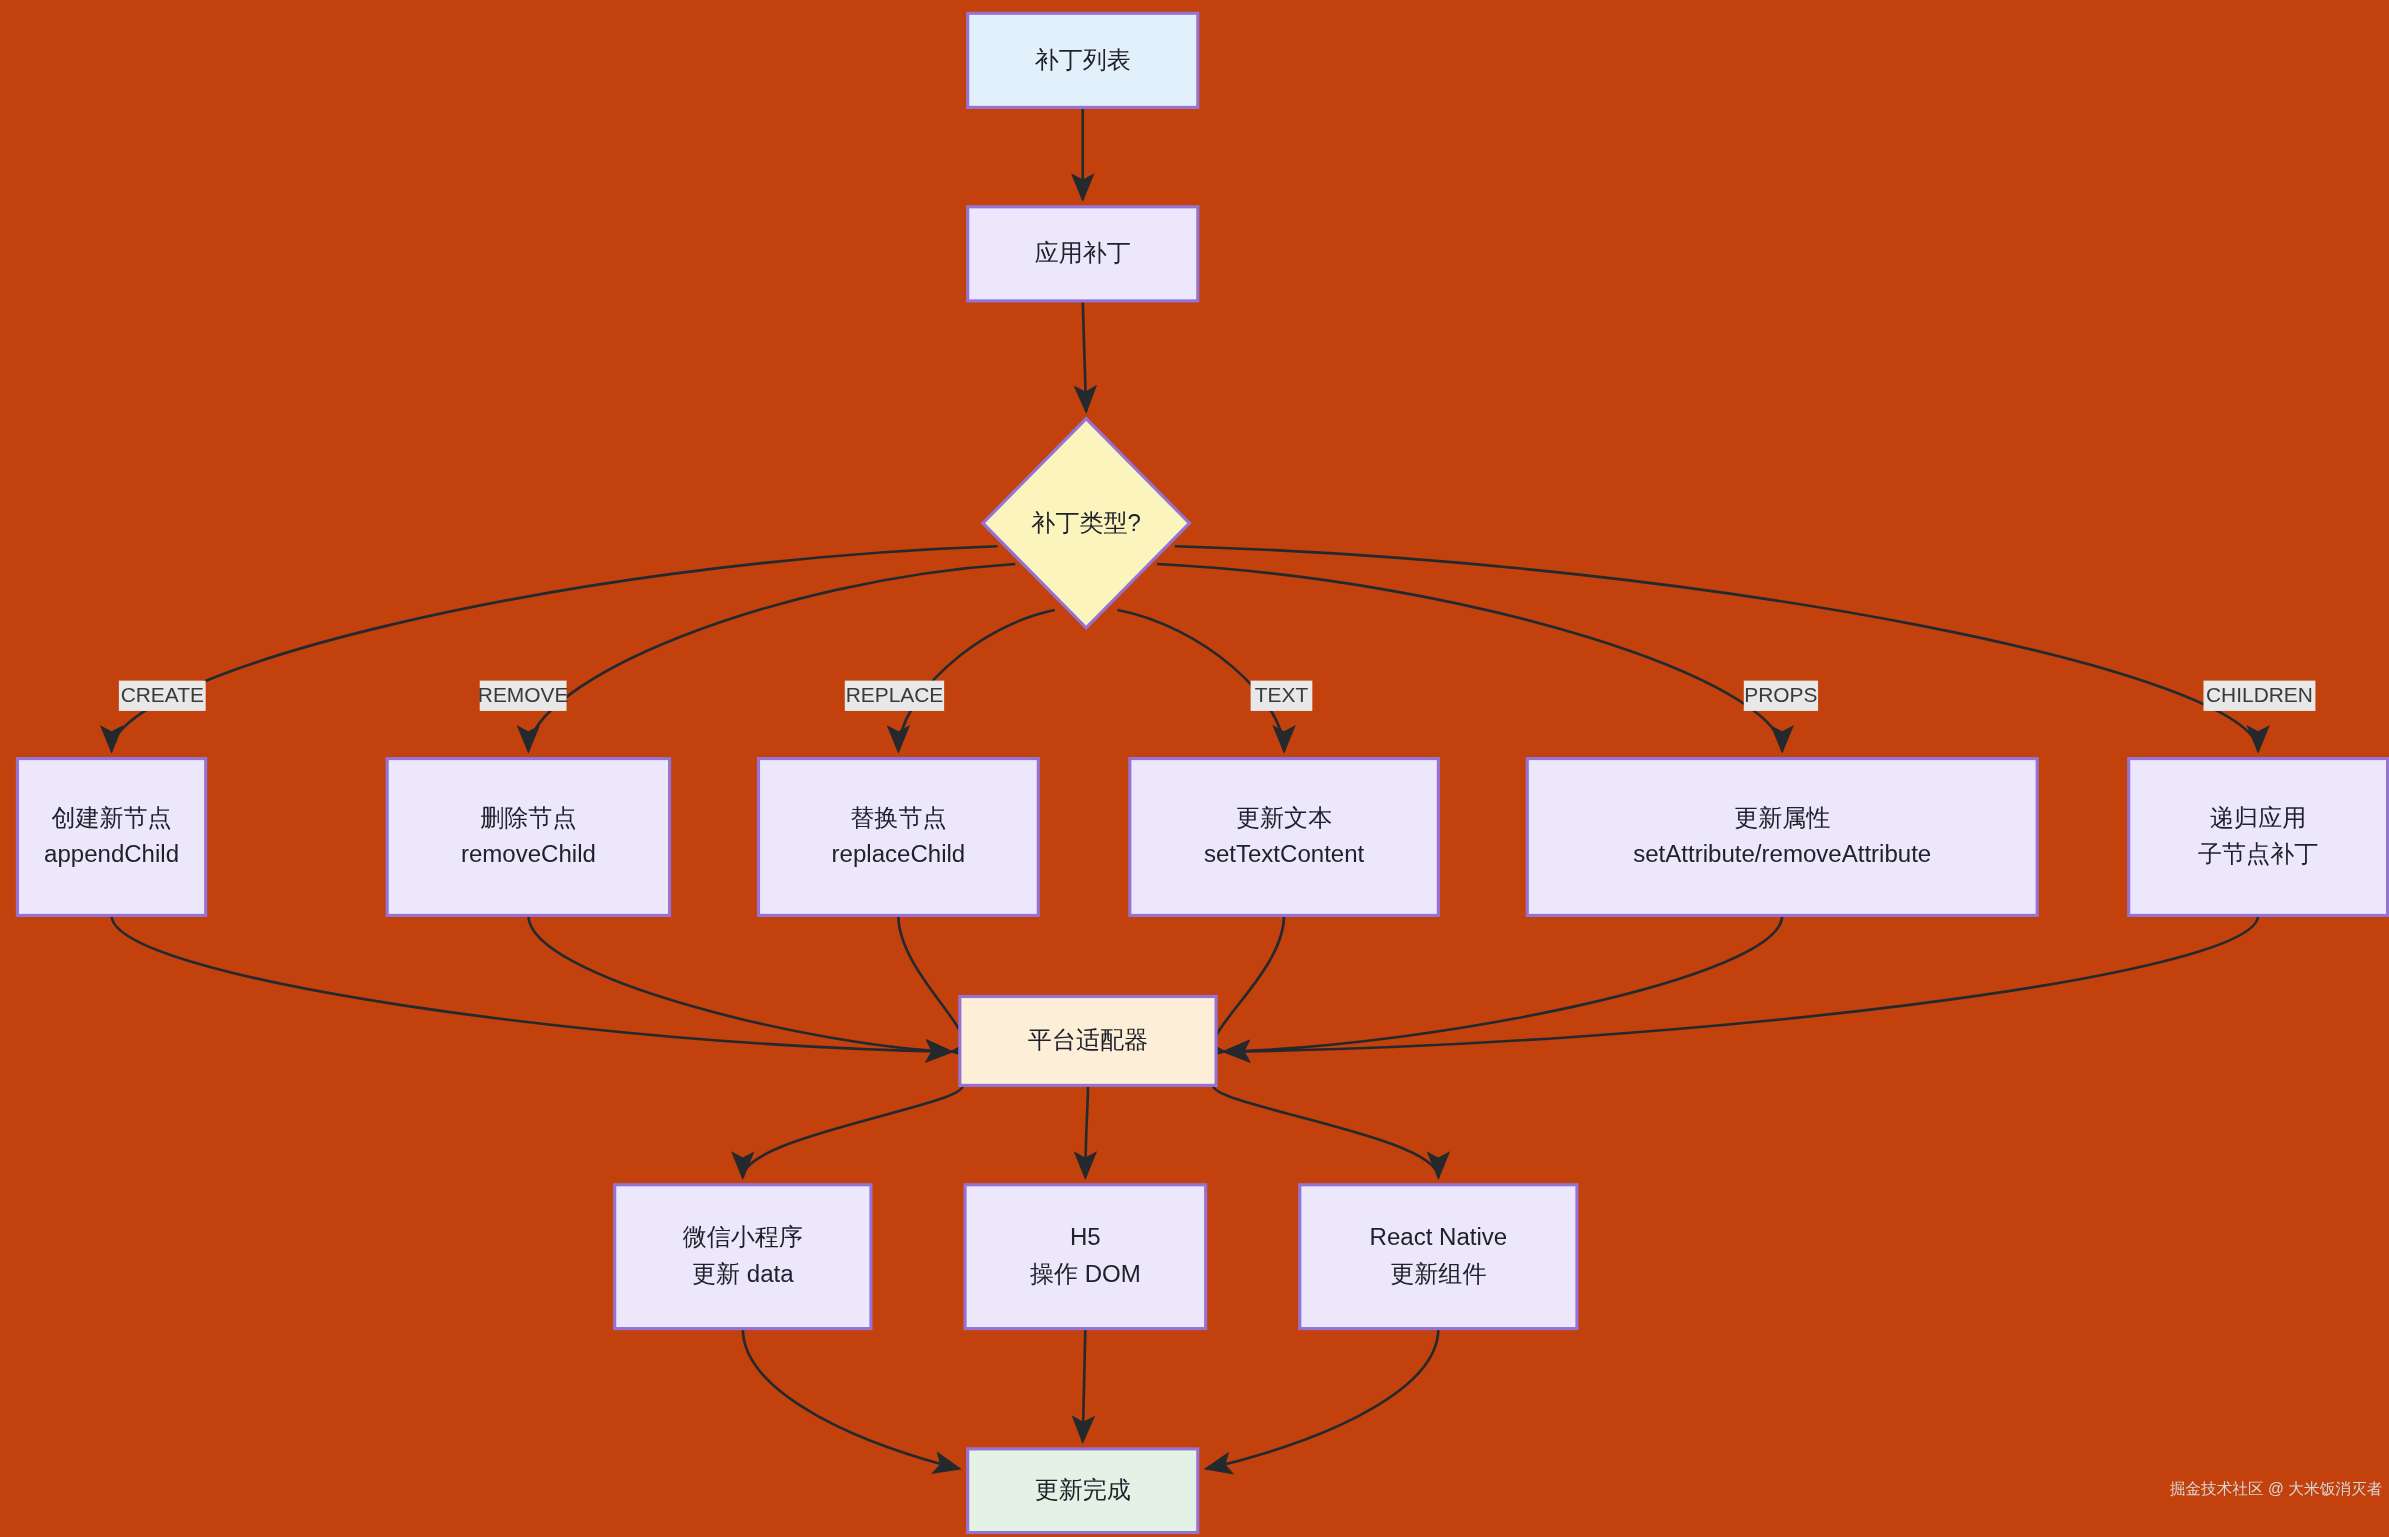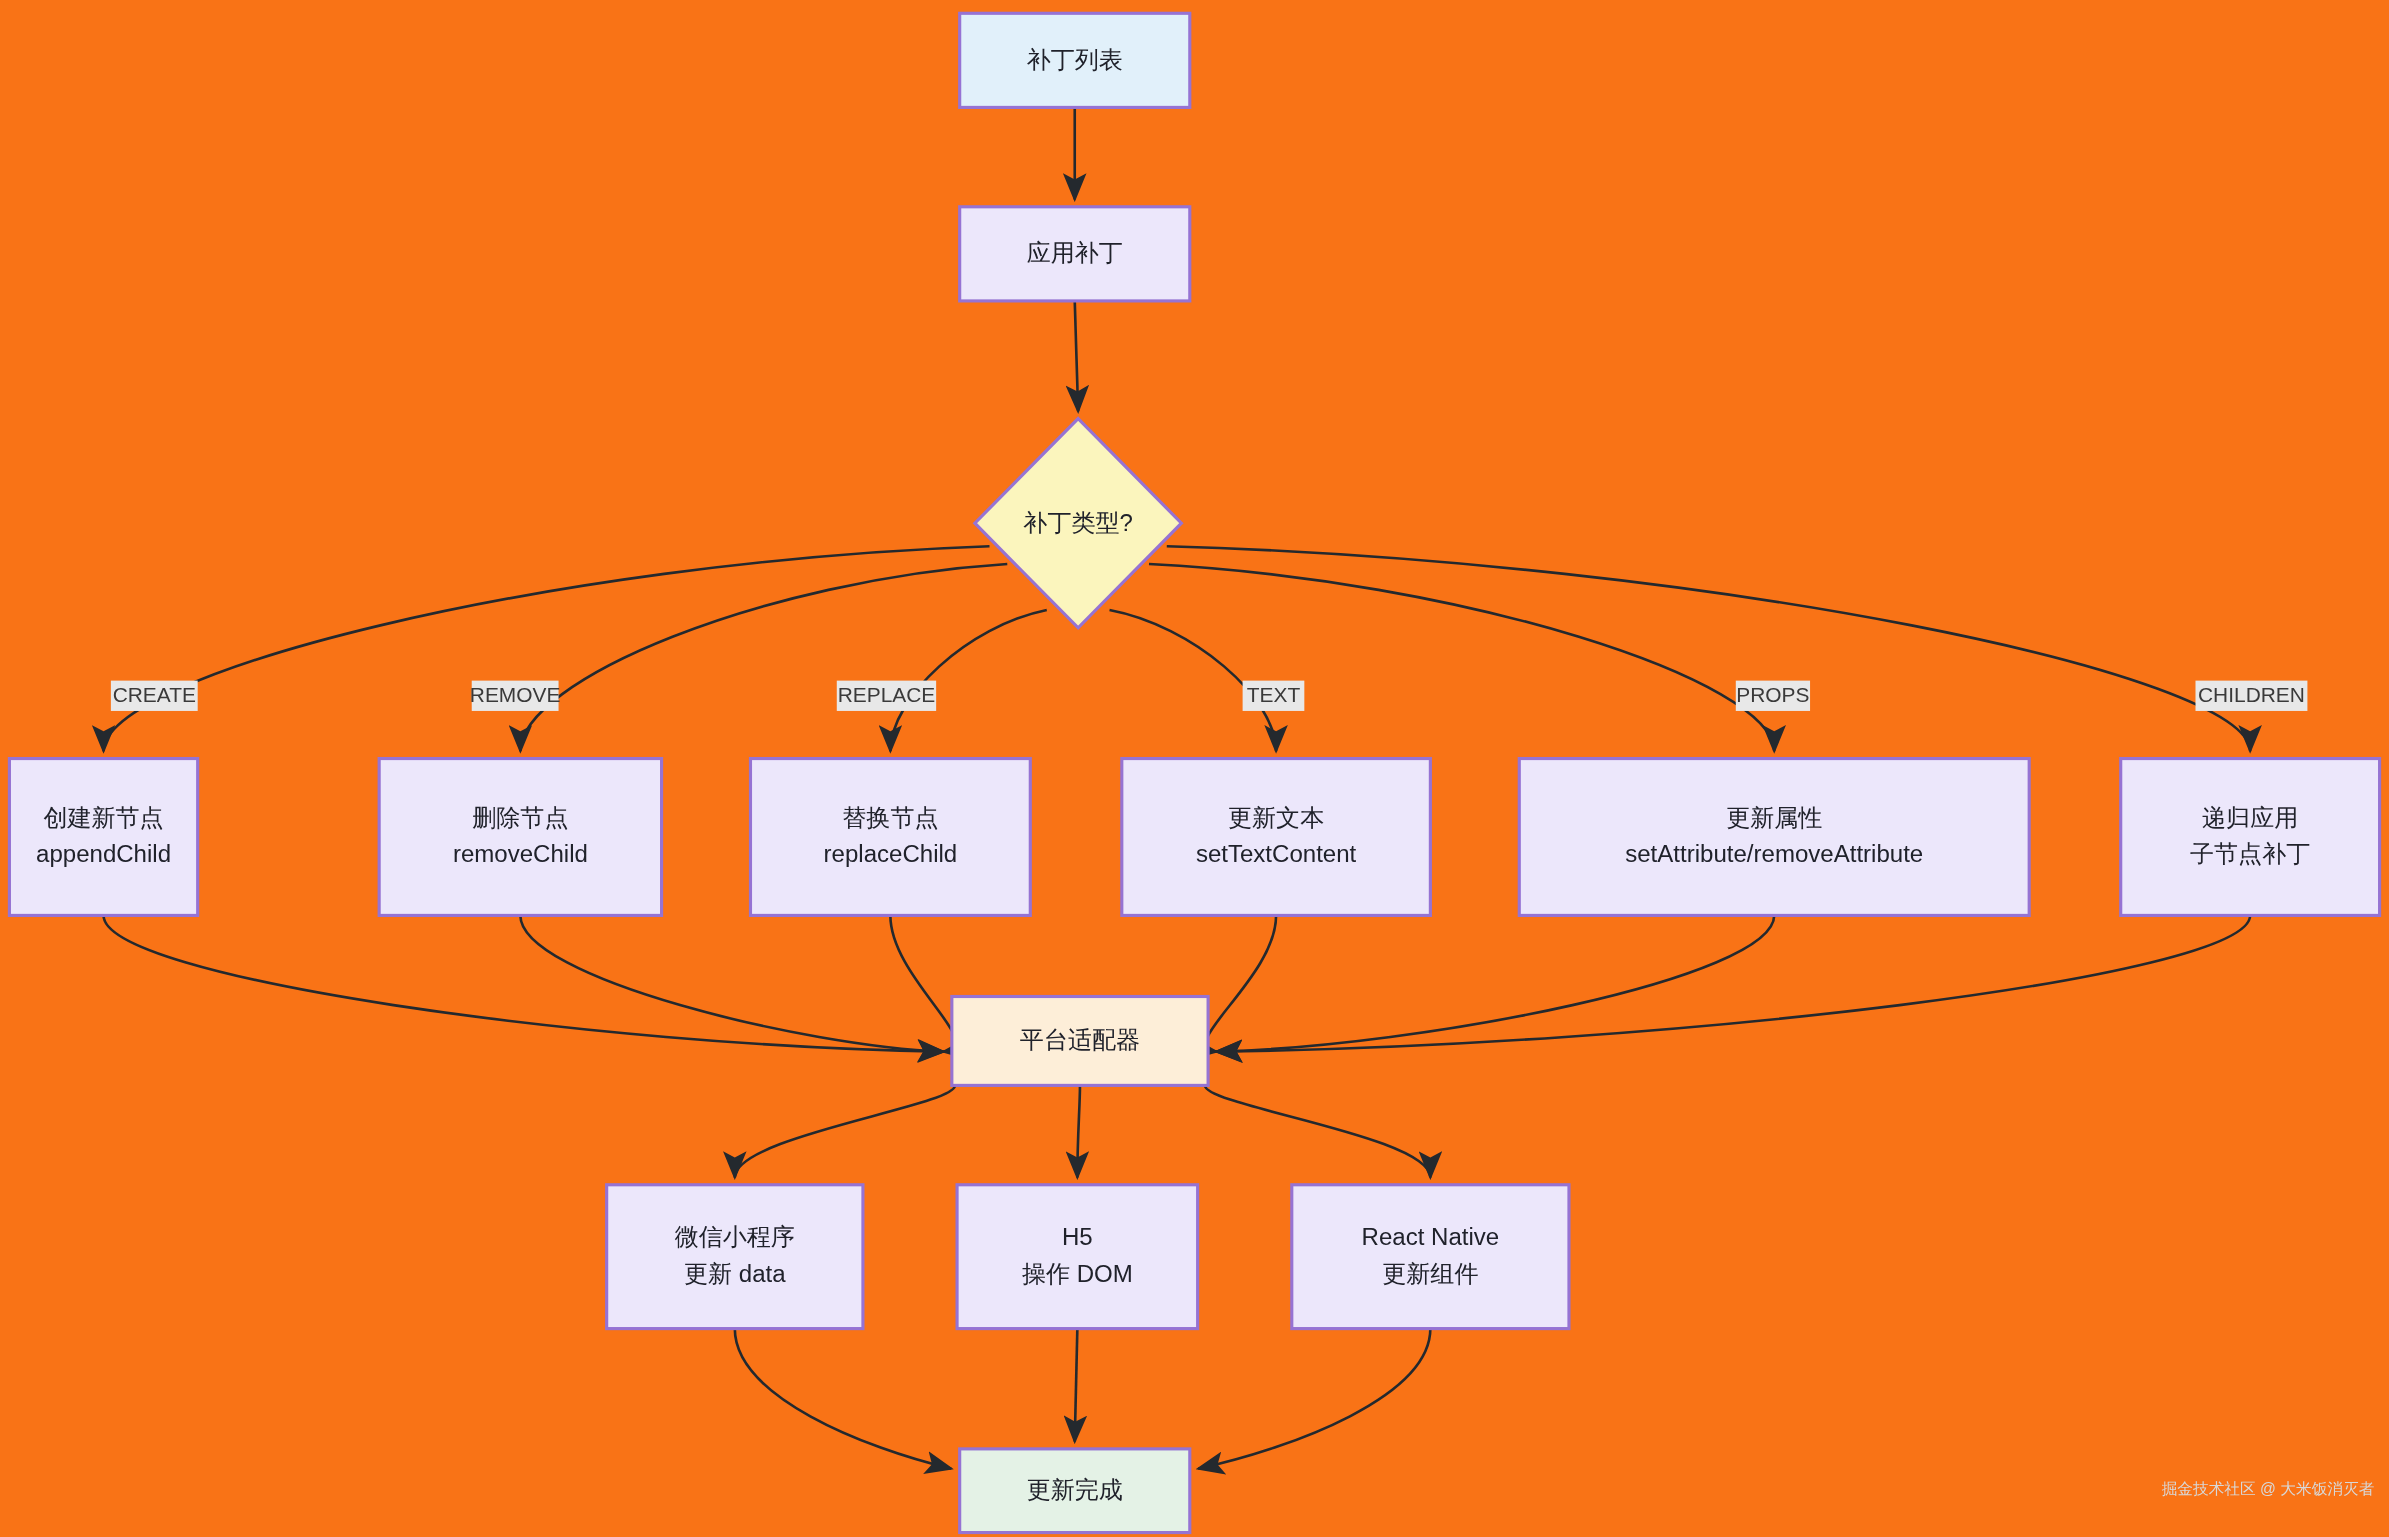--- a/index.html
+++ b/index.html
@@ -10,21 +10,22 @@
   body {
     width: 2389px;
     height: 1538px;
     font-family: "Liberation Sans", "DejaVu Sans", sans-serif;
     overflow: hidden;
     position: relative;
   }
   #diagram-root {
     position: absolute;
     inset: 0;
-    background: #f97316;
+    background: #c2410c;
+    padding-left: 8px;
   }
   svg#flow {
     display: block;
     width: 2389px;
     height: 1538px;
   }
   .node-shape {
     stroke-width: 6px;
   }
   .node-label {

